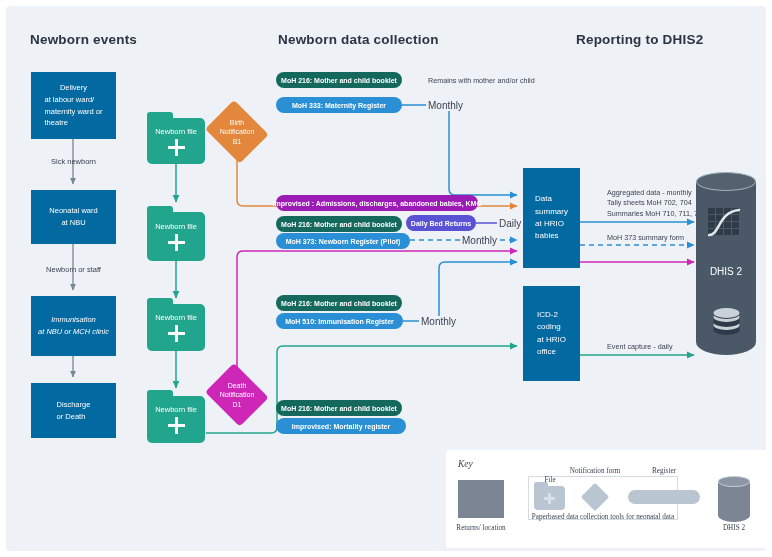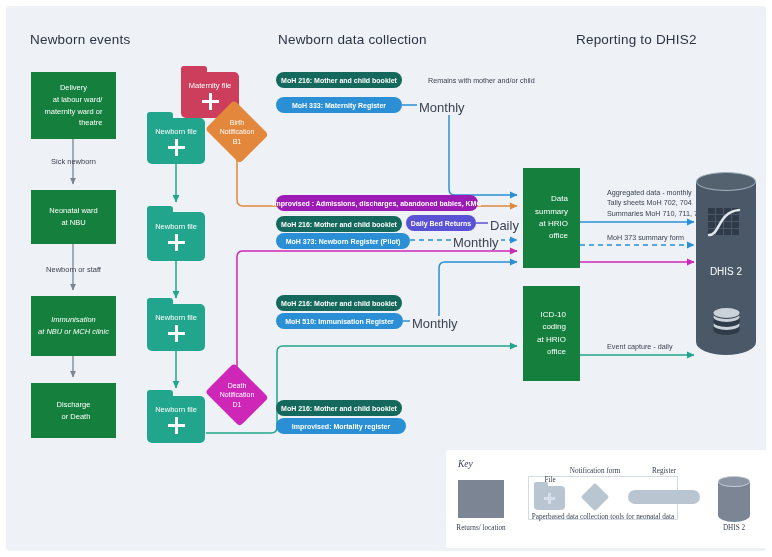--- a/index.html
+++ b/index.html
@@ -17,33 +17,33 @@
     overflow: hidden;
   }
   #svg-layer {
     position: absolute; left: 0; top: 0;
     width: 772px; height: 557px;
     pointer-events: none;
   }
   .col-title {
     position: absolute;
     font-size: 13.5px;
-    font-weight: normal;
+    font-weight: bold;
     color: #2b3445;
     letter-spacing: .2px;
     white-space: nowrap;
   }
   
   .ev-box {
     position: absolute;
-    background: #15803d;
+    background: #0369a1;
     color: #ffffff;
     font-size: 7.5px;
     line-height: 1.55;
-    text-align: right;
+    text-align: left;
     display: flex;
     flex-direction: column;
     align-items: center;
     justify-content: center;
     padding: 4px 6px;
   }
   .ev-box .ln2 { }
   .conn-label {
     position: absolute;
     font-size: 7.5px;
@@ -116,25 +116,26 @@
   .note {
     position: absolute;
     font-size: 7.2px;
     color: #3b4353;
     line-height: 1.45;
     white-space: pre-line;
     margin-left: 20px;
   }
   .flow-label {
     position: absolute;
-    font-size: 13px;
+    font-size: 10px;
     color: #3b4353;
     background: #eef1f5;
     padding: 0 2px;
     white-space: nowrap;
+    margin-left: 9px;
   }
   
   #dhis2 {
     position: absolute;
     left: 690px; top: 166px;
     width: 60px; height: 192px;
   }
   #dhis2 .cyl-body {
     position: absolute; left: 0; top: 9px;
     width: 60px; height: 174px;
@@ -281,27 +282,20 @@
     <div class="ln2">at NBU or MCH clinic</div>
   </div>
   <div class="ev-box" style="left:25px; top:377px; width:85px; height:55px;">
     <div style="white-space:pre-line;">Discharge
 or Death</div>
   </div>
 
   <div class="conn-label" style="left:25px; top:151px; width:85px;">Sick newborn</div>
   <div class="conn-label" style="left:20px; top:259px; width:95px;">Newborn or staff</div>
 
-  <div class="file" style="left:175px; top:60px; width:58px; height:52px;">
-    <div class="tab" style="background:#cd3e5d;"></div>
-    <div class="body" style="background:#cd3e5d;">
-      <div class="lbl">Maternity file</div>
-      <div class="plus"></div>
-    </div>
-  </div>
 
   <div class="file" style="left:141px; top:106px; width:58px; height:52px;">
     <div class="tab" style="background:#22a58d;"></div>
     <div class="body" style="background:#22a58d;">
       <div class="lbl">Newborn file</div>
       <div class="plus"></div>
     </div>
   </div>
 
   <div class="file" style="left:141px; top:200px; width:58px; height:55px;">
@@ -359,24 +353,24 @@
   <div class="note" style="left:402px; top:70px;">Remains with mother and/or child</div>
   <div class="flow-label" style="left:411px; top:94px;">Monthly</div>
   <div class="flow-label" style="left:482px; top:212px;">Daily</div>
   <div class="flow-label" style="left:445px; top:229px;">Monthly</div>
   <div class="flow-label" style="left:404px; top:310px;">Monthly</div>
 
   <div class="ev-box" style="left:517px; top:162px; width:57px; height:100px; font-size:8px; white-space:pre-line;">
     <div style="white-space:pre-line;">Data
 summary
 at HRIO
-office</div>
+babies</div>
   </div>
   <div class="ev-box" style="left:517px; top:280px; width:57px; height:95px; font-size:8px;">
-    <div style="white-space:pre-line;">ICD-10
+    <div style="white-space:pre-line;">ICD-2
 coding
 at HRIO
 office</div>
   </div>
 
   <div class="note" style="left:581px; top:182px;">Aggregated data - monthly
 Tally sheets MoH 702, 704
 Summaries MoH 710, 711, 717, 718</div>
   <div class="note" style="left:581px; top:227px;">MoH 373 summary form</div>
   <div class="note" style="left:581px; top:336px;">Event capture - daily</div>

